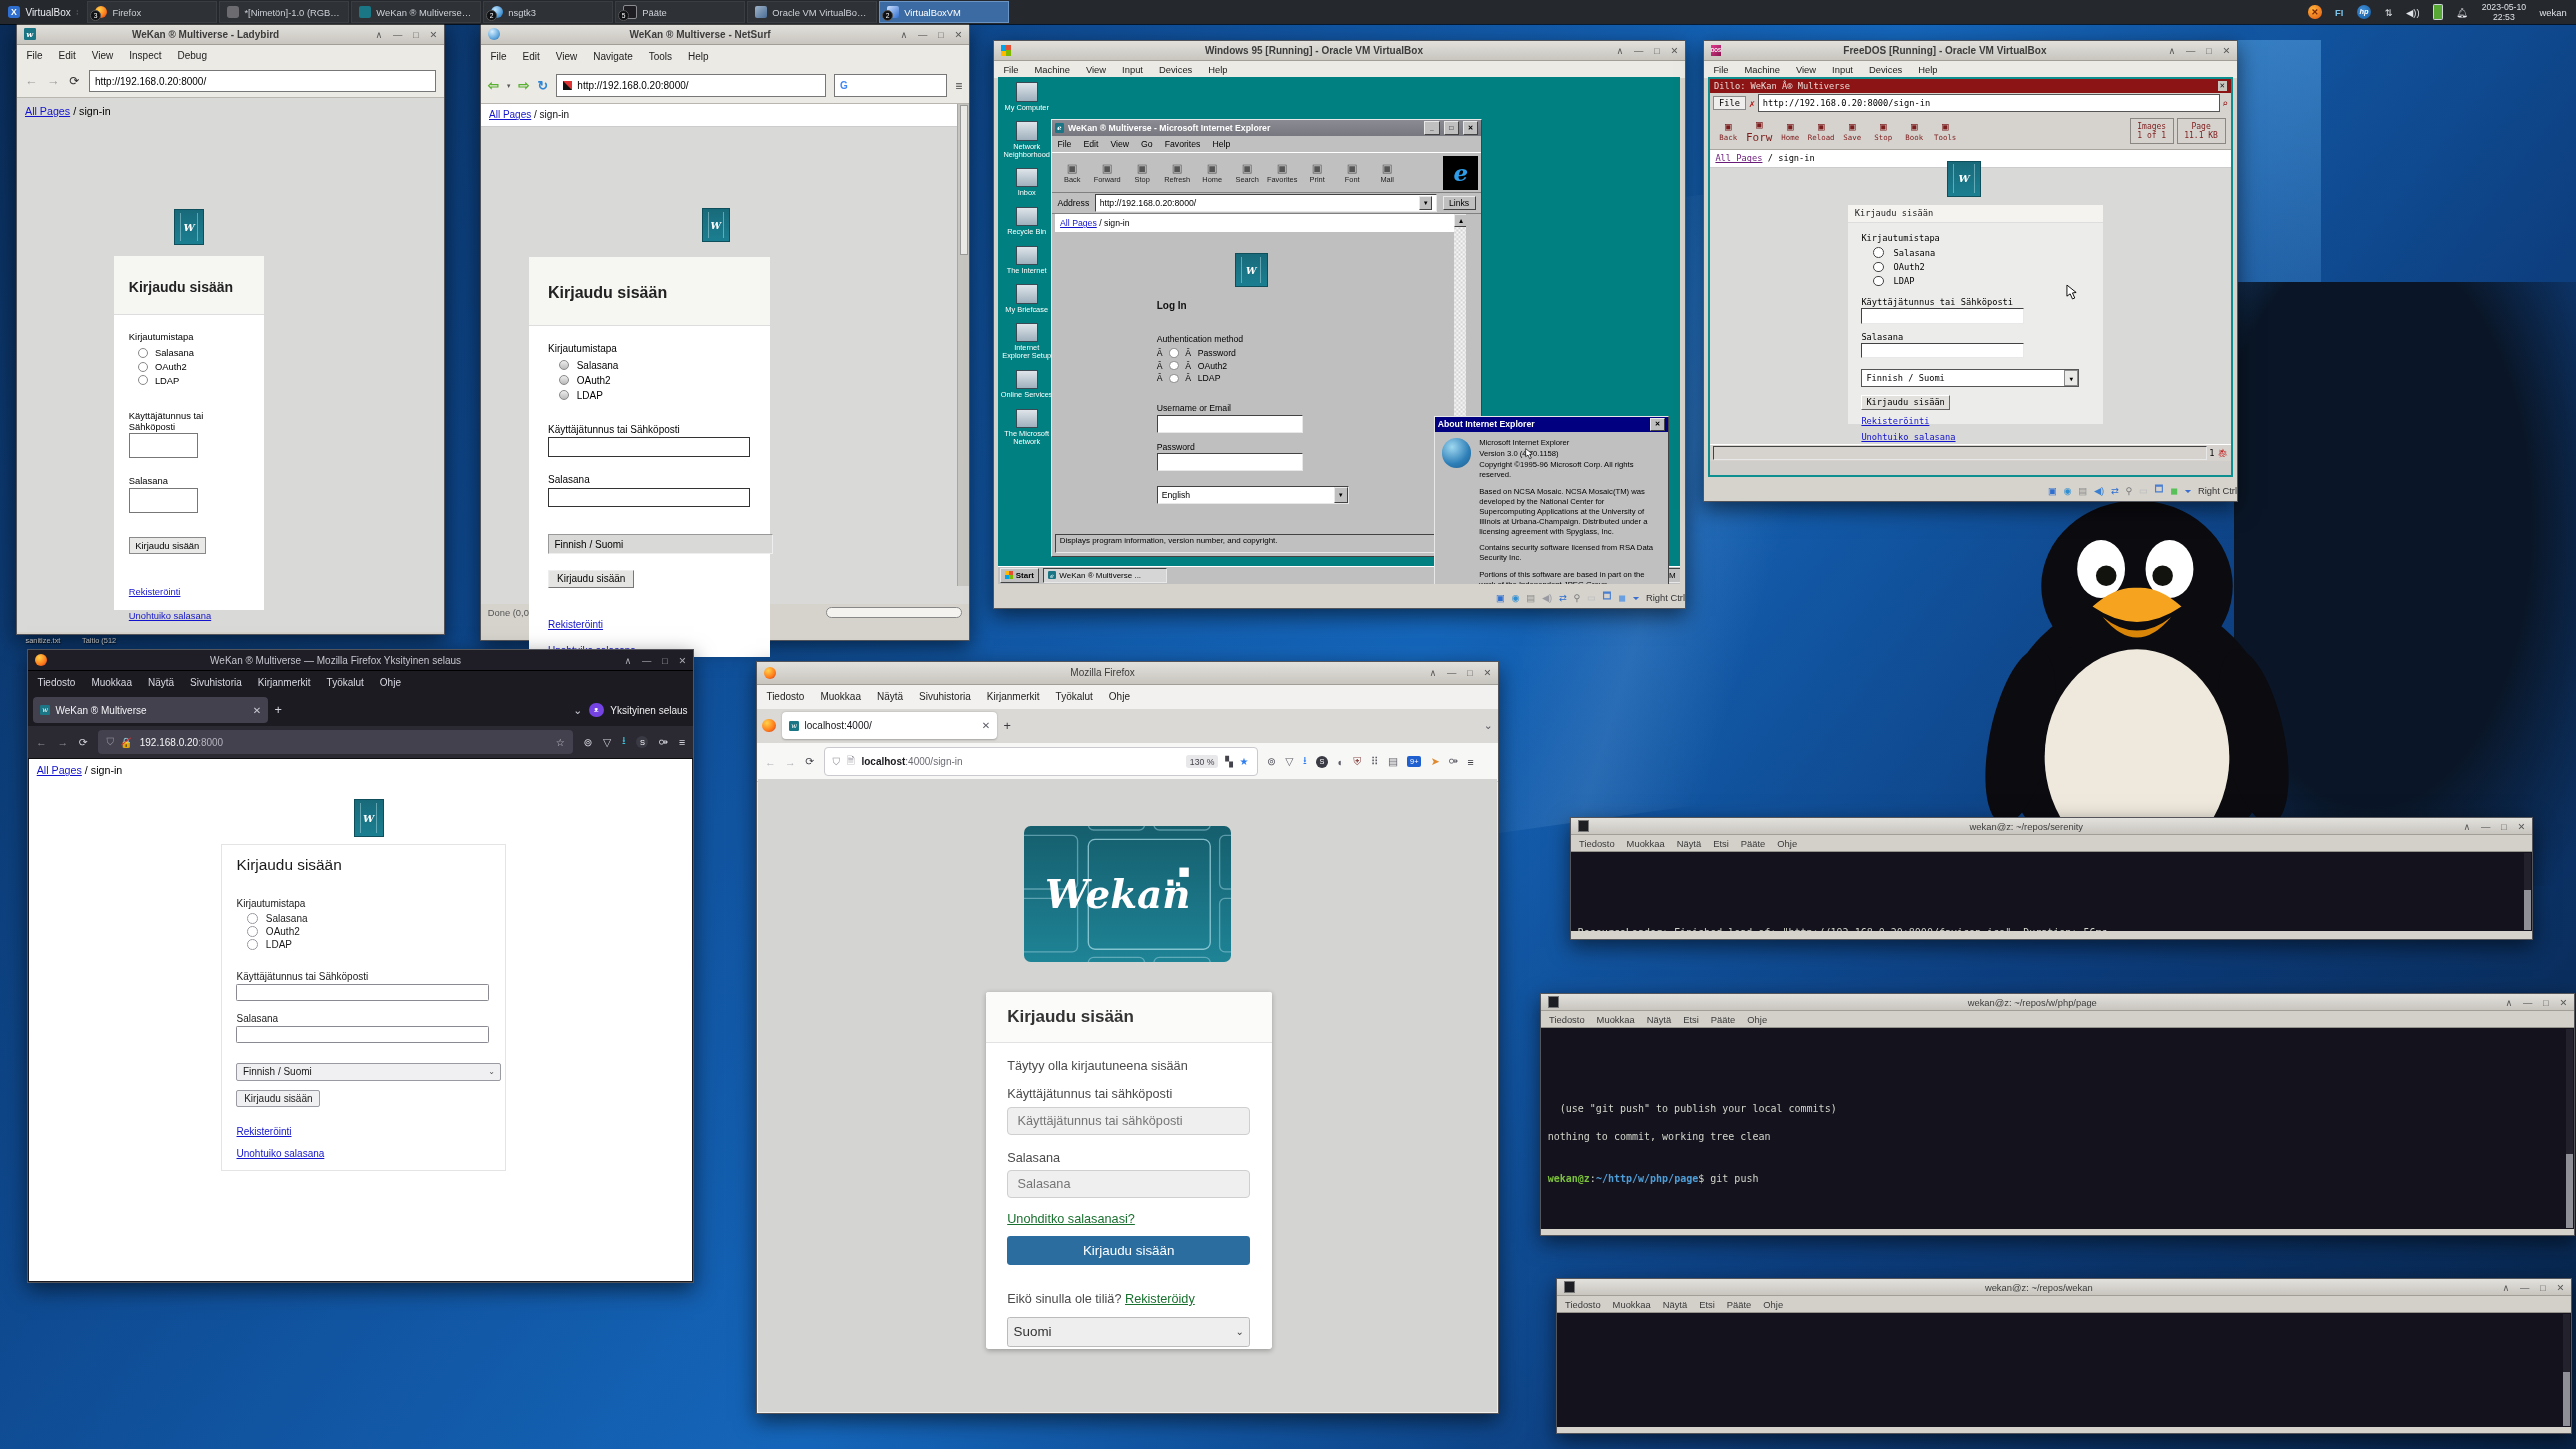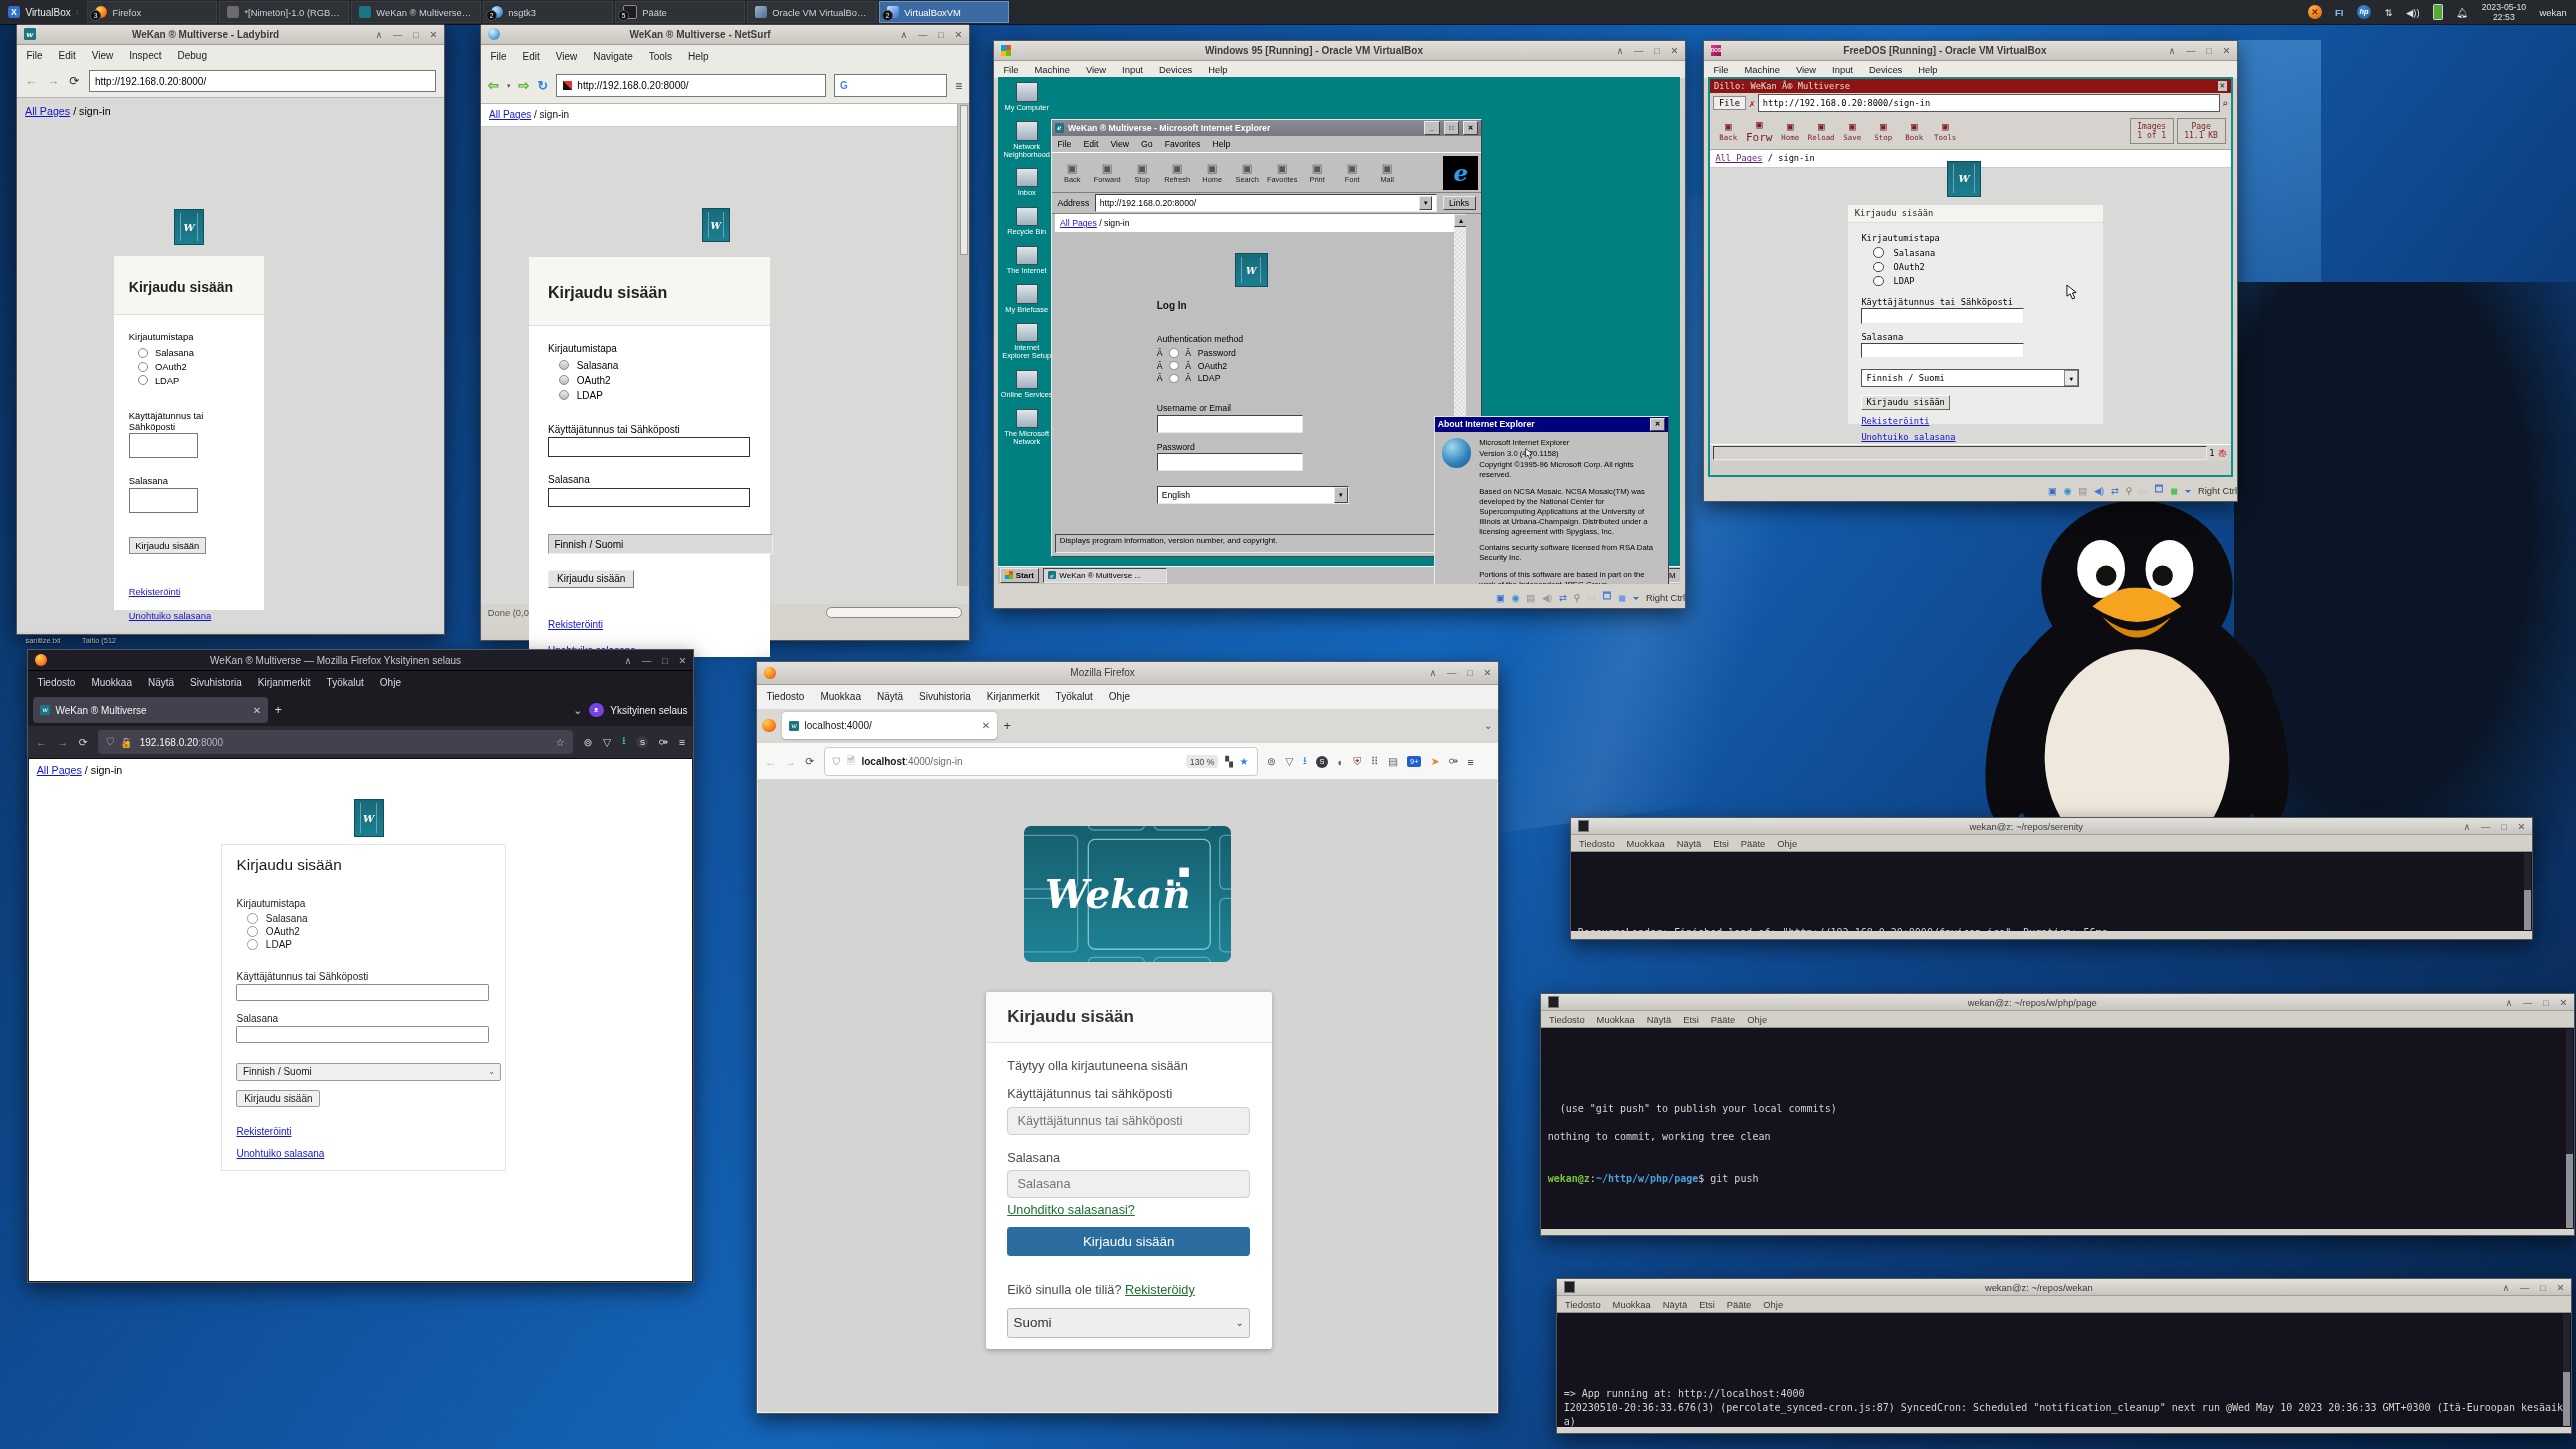--- a/index.html
+++ b/index.html
@@ -893,21 +893,21 @@
     </svg>
 
     <div style="position:absolute;left:228px;top:213px;width:286px;height:357px;background:#fff;border-radius:2.7px;box-shadow:0 1.3px 5.4px rgba(0,0,0,.25);font-size:12.7px;color:#4a4a4a;overflow:hidden">
       <div style="padding:14.8px 21.5px;font-size:17px;font-weight:bold;color:#333;background:#fbfbfa;border-bottom:0.7px solid #e2e2e2">Kirjaudu sisään</div>
       <div style="padding:16px 21.5px 0">
         <div>Täytyy olla kirjautuneena sisään</div>
         <div style="margin-top:14.8px">Käyttäjätunnus tai sähköposti</div>
         <input style="width: 100%; box-sizing: border-box; height: 28px; margin-top: 5.4px; border: 0.7px solid rgb(207, 207, 207); border-radius: 4px; background: rgb(239, 239, 239); font-size: 12.7px; padding: 0px 9.4px; color: rgb(51, 51, 51); font-family: &quot;Liberation Sans&quot;, sans-serif;" placeholder="Käyttäjätunnus tai sähköposti">
         <div style="margin-top:16px">Salasana</div>
         <input style="width: 100%; box-sizing: border-box; height: 28px; margin-top: 5.4px; border: 0.7px solid rgb(207, 207, 207); border-radius: 4px; background: rgb(239, 239, 239); font-size: 12.7px; padding: 0px 9.4px; color: rgb(51, 51, 51); font-family: &quot;Liberation Sans&quot;, sans-serif;" placeholder="Salasana">
-        <div style="margin-top:5px"><a class="greenlink">Unohditko salasanasi?</a></div>
+        <div style="margin-top:14px"><a class="greenlink">Unohditko salasanasi?</a></div>
         <div class="ffbtn-blue" style="margin-top:9.4px;height:29.5px;line-height:29.5px;font-size:13.4px">Kirjaudu sisään</div>
         <div style="margin-top:27px"><span>Eikö sinulla ole tiliä? </span><a class="greenlink">Rekisteröidy</a></div>
         <div class="selbox" style="margin-top:10.7px;height:28px;background:#eeeeee;border:0.7px solid #bbb;border-radius:2.7px;font-size:13.4px;color:#333">
           <span>Suomi</span>
             <span style="font-size:10px;color:#444">⌄</span>
         </div>
       </div>
     </div>
   </div>
 </div>
@@ -988,20 +988,17 @@
   <div class="termmenu">
 
   <span class="mi">Tiedosto</span>
       <span class="mi">Muokkaa</span>
       <span class="mi">Näytä</span>
       <span class="mi">Etsi</span>
       <span class="mi">Pääte</span>
       <span class="mi">Ohje</span>
     </div>
   <div class="tbody" style="height:106px">
-    <div>
-      
-    <div class="tline">=&gt; App running at: http://localhost:4000</div><div class="tline">I20230510-20:36:33.676(3) (percolate_synced-cron.js:87) SyncedCron: Scheduled "notification_cleanup" next run @Wed May 10 2023 20:36:33 GMT+0300 (Itä-Euroopan kesäaika)</div></div>
     
     <div class="tscroll"><div class="tthumb" style="bottom:0;height:54px"></div></div>
   </div>
 </div>
 
 
 </body></html>

